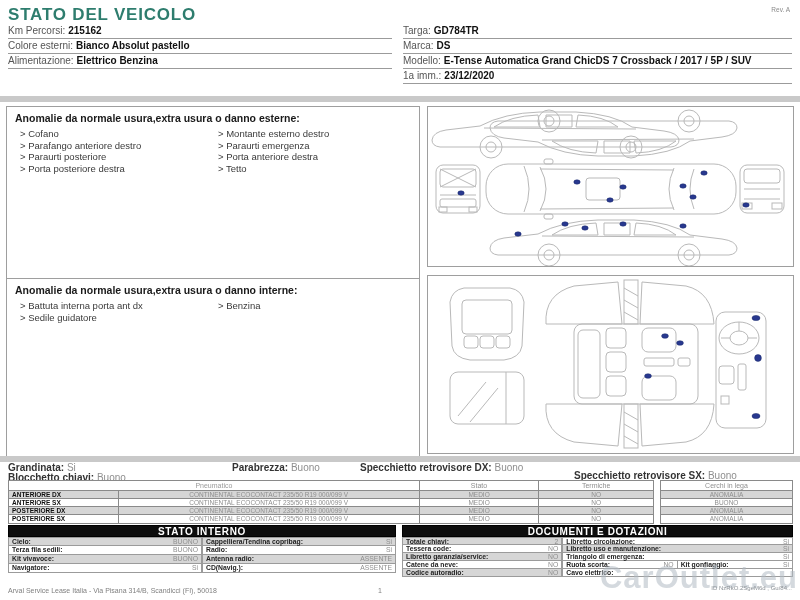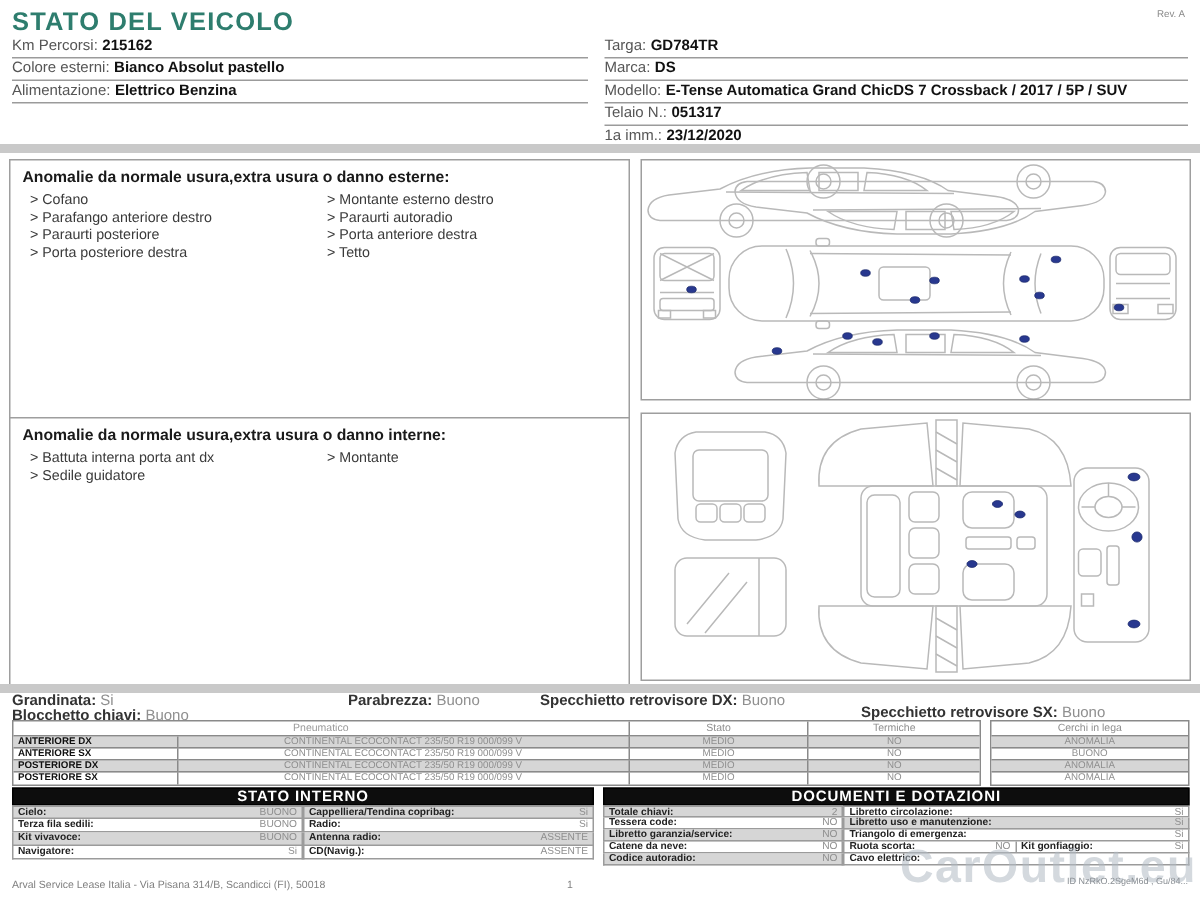--- a/index.html
+++ b/index.html
@@ -113,41 +113,38 @@
     <div class="frow">
       <span class="lbl">Targa:</span><span class="val">GD784TR</span>
     </div>
     <div class="frow">
       <span class="lbl">Marca:</span><span class="val">DS</span>
     </div>
     <div class="frow">
       <span class="lbl">Modello:</span><span class="val">E-Tense Automatica Grand ChicDS 7 Crossback / 2017 / 5P / SUV</span>
     </div>
     <div class="frow">
-      <span class="lbl">Telaio N.:</span><span class="val">051317</span>
-    </div>
-    <div class="frow">
       <span class="lbl">1a imm.:</span><span class="val">23/12/2020</span>
     </div>
   </div>
 
   <div class="gbar gbar1"></div>
 
   <div class="box anom anom1">
     <h3>Anomalie da normale usura,extra usura o danno esterne:</h3>
     <div class="cols">
       <div class="col">
         <div class="item">Cofano</div>
         <div class="item">Parafango anteriore destro</div>
         <div class="item">Paraurti posteriore</div>
         <div class="item">Porta posteriore destra</div>
       </div>
       <div class="col">
         <div class="item">Montante esterno destro</div>
-        <div class="item">Paraurti autoradio</div>
+        <div class="item">Paraurti emergenza</div>
         <div class="item">Porta anteriore destra</div>
         <div class="item">Tetto</div>
       </div>
     </div>
   </div>
 
   <div class="box diag diag1">
     <svg viewBox="0 0 365 159">
       <g id="sideCar" class="ln">
         <path d="M4,33 Q5,25 18,23 L52,19 Q76,6 112,5 L148,5 Q186,7 204,20 L236,24 Q250,26 251,33 Q251,39 243,40 L12,40 Q4,39 4,33 Z"></path>
@@ -209,21 +206,21 @@
   </div>
 
   <div class="box anom anom2">
     <h3>Anomalie da normale usura,extra usura o danno interne:</h3>
     <div class="cols">
       <div class="col">
         <div class="item">Battuta interna porta ant dx</div>
         <div class="item">Sedile guidatore</div>
       </div>
       <div class="col">
-        <div class="item">Montante</div>
+        <div class="item">Benzina</div>
       </div>
     </div>
   </div>
 
   <div class="box diag diag2">
     <svg viewBox="0 0 365 177">
       <g class="ln">
         <path d="M22,26 Q24,14 36,12 L82,12 Q94,14 96,26 L94,70 Q92,82 76,84 L42,84 Q26,82 24,70 Z"></path>
         <rect x="34" y="24" width="50" height="34" rx="4"></rect>
         <rect x="36" y="60" width="14" height="12" rx="3"></rect>

